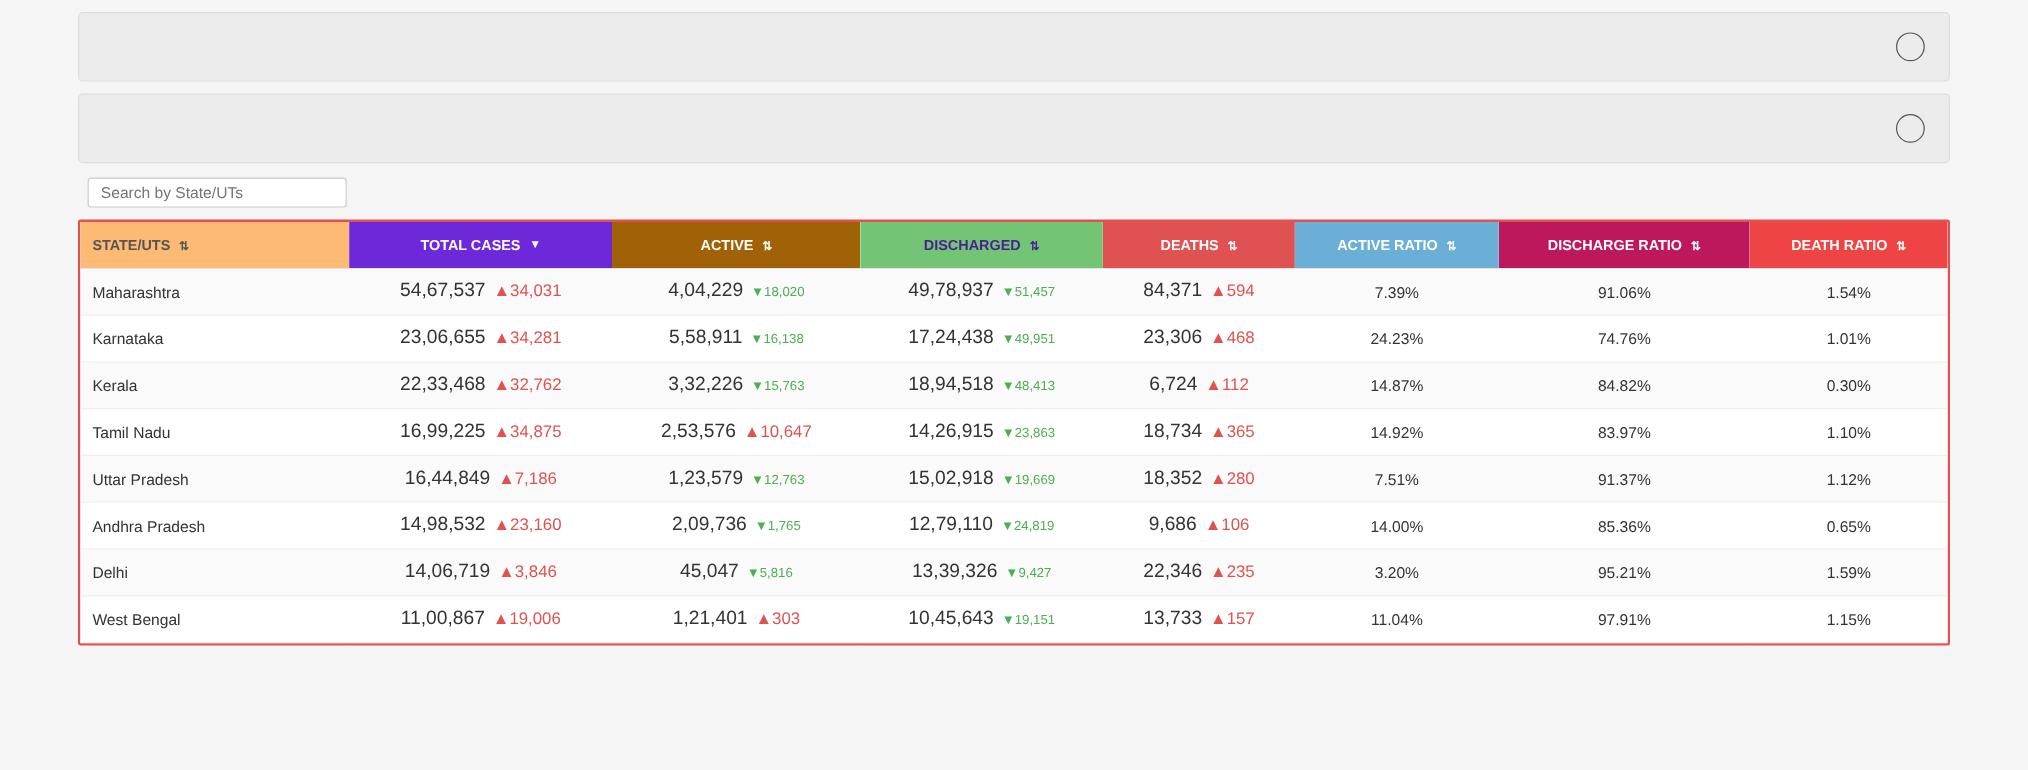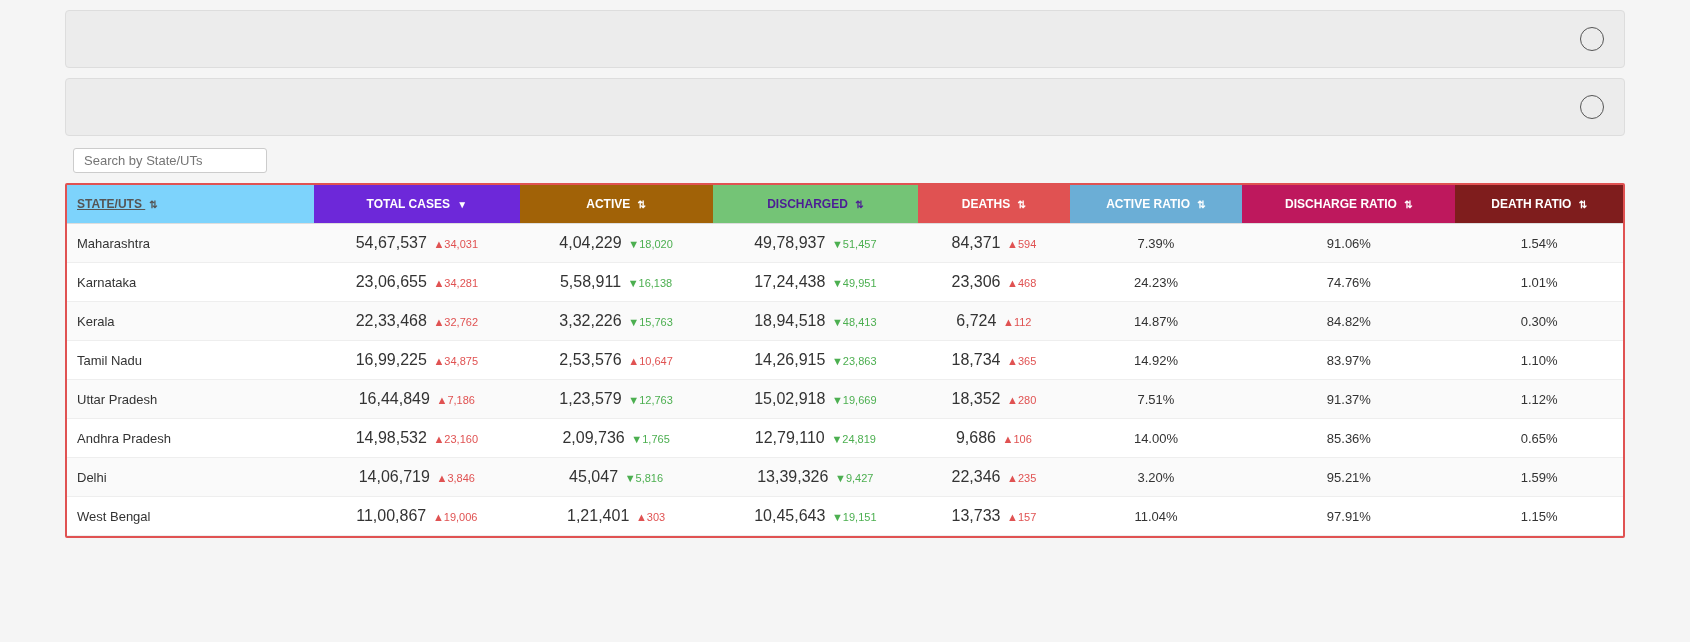--- a/index.html
+++ b/index.html
@@ -50,21 +50,21 @@
     }
     .search-label {
       font-weight: bold;
       font-size: 13px;
     }
     .search-input {
       border: 1px solid #ccc;
       border-radius: 3px;
       padding: 4px 10px;
       font-size: 13px;
-      width: 194px;
+      width: 216px;
       color: #999;
     }
     .table-wrapper {
       border: 2px solid #e05252;
       border-radius: 2px;
       overflow: hidden;
     }
     table {
       width: 100%;
       border-collapse: collapse;
@@ -82,25 +82,24 @@
       cursor: pointer;
       position: relative;
     }
     th .sort-arrows {
       display: inline-block;
       margin-left: 4px;
       font-size: 10px;
       vertical-align: middle;
     }
     .th-state {
-      background: #7dd3fc;
+      background: #fdba74;
       color: #555;
       text-align: left;
-      width: 247px;
-      text-decoration: underline;
+      width: 224px;
     }
     .th-total {
       background: #6d28d9;
       color: #fff;
     }
     .th-active {
       background: #a16207;
       color: #fff;
     }
     .th-discharged {
@@ -113,21 +112,21 @@
     }
     .th-active-ratio {
       background: #6baed6;
       color: #fff;
     }
     .th-discharge-ratio {
       background: #be185d;
       color: #fff;
     }
     .th-death-ratio {
-      background: #7f1d1d;
+      background: #ef4444;
       color: #fff;
     }
     tbody tr {
       border-bottom: 1px solid #eee;
     }
     tbody tr:nth-child(odd) {
       background: #fafafa;
     }
     tbody tr:nth-child(even) {
       background: #fff;
@@ -141,21 +140,21 @@
       text-align: left;
       color: #333;
       font-size: 13px;
     }
     .main-val {
       font-size: 16px;
       color: #333;
     }
     .delta-up {
       color: #e05252;
-      font-size: 11px;
+      font-size: 14px;
       margin-left: 3px;
     }
     .delta-down {
       color: #4caf50;
       font-size: 11px;
       margin-left: 3px;
     }
     .delta-arrow-up::before { content: '▲'; }
     .delta-arrow-down::before { content: '▼'; }
     .ratio-val {

